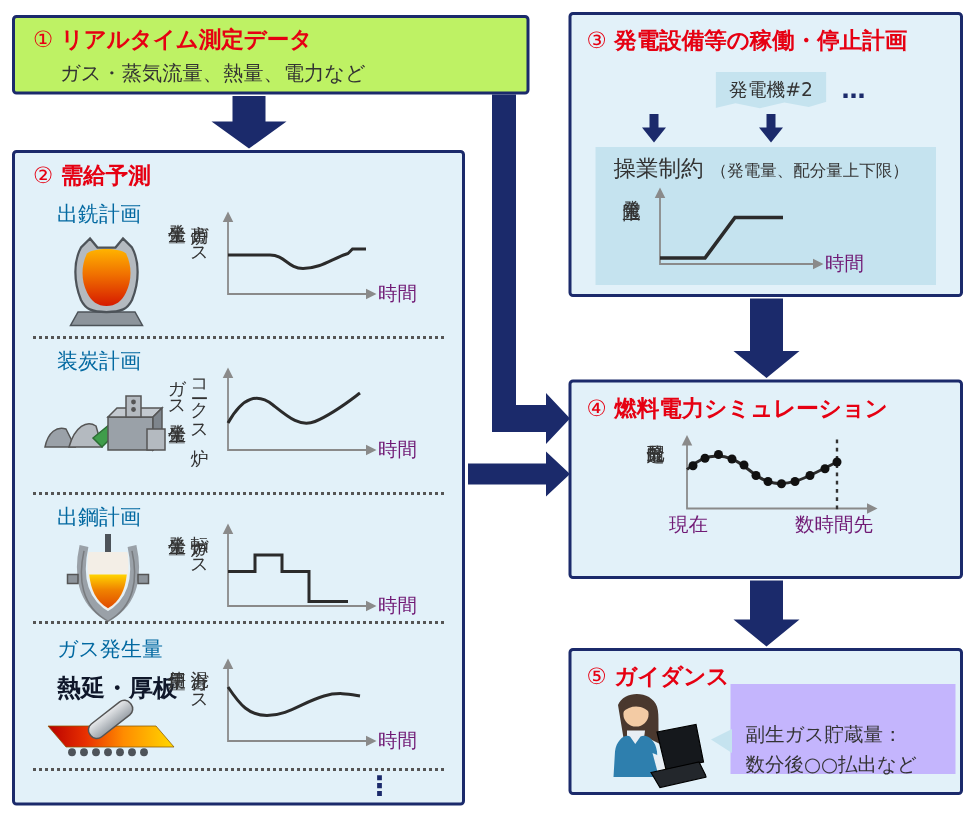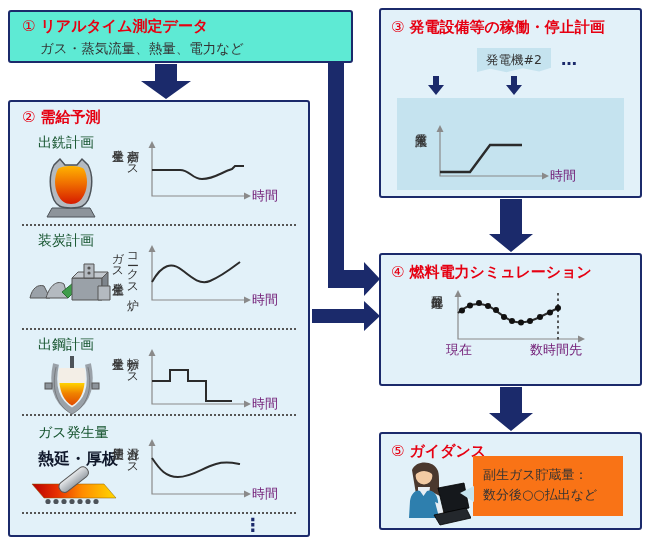--- a/index.html
+++ b/index.html
@@ -1,45 +1,45 @@
 <!DOCTYPE html>
 <html><head>
 <meta charset="utf-8">
 <style>
   html,body{margin:0;padding:0;background:#fff;}
   .stage{position:relative;width:650px;height:545px;background:#ffffff;
          font-family:"DejaVu Sans","Liberation Sans",sans-serif;color:#333;overflow:hidden;}
   .box{position:absolute;background:#e2f1f9;border:2px solid #1b2a6b;border-radius:3px;box-sizing:border-box;}
-  .box1{left:8px;top:10px;width:345px;height:53px;background:#5eead4;}
+  .box1{left:8px;top:10px;width:345px;height:53px;background:#bef264;}
   .box2{left:8px;top:100px;width:302px;height:437px;}
   .box3{left:379px;top:8px;width:263px;height:190px;padding-left:44px;}
   .box4{left:379px;top:253px;width:263px;height:133px;}
   .box5{left:379px;top:432px;width:263px;height:98px;}
   .btitle{position:absolute;font-size:15px;font-weight:bold;color:#e60012;white-space:nowrap;}
   .btitle .num{font-weight:normal;margin-right:5px;}
   .sub{position:absolute;font-size:13.5px;color:#333;white-space:nowrap;text-align:center;}
-  .seclabel{position:absolute;font-size:14px;color:#14532d;white-space:nowrap;}
+  .seclabel{position:absolute;font-size:14px;color:#0369a1;white-space:nowrap;}
   .smalllabel{position:absolute;font-size:16px;color:#0f172a;white-space:nowrap;font-weight:bold;}
   .sep{position:absolute;left:12px;right:12px;border-top:2px dotted #555;height:0;}
   .icon{position:absolute;}
   .graph{position:absolute;display:flex;align-items:flex-start;}
   .ylab{writing-mode:vertical-rl;white-space:pre;font-size:12px;line-height:1.25;letter-spacing:1px;
         color:#333;height:66px;margin-right:2px;}
   .plot{position:relative;}
   .xlab{position:absolute;font-size:13px;color:#701a75;white-space:nowrap;}
   .tag{position:absolute;width:74px;height:26px;background:#c5e3ef;text-align:center;
        font-size:12.5px;color:#333;padding-top:4px;box-sizing:border-box;
        clip-path:polygon(0 0,100% 0,100% 76%,84% 90%,62% 78%,40% 93%,18% 80%,0 92%);}
   .more{position:absolute;color:#1b2a6b;font-size:16px;font-weight:bold;letter-spacing:1px;}
   .panel{position:absolute;left:16px;top:88px;width:227px;height:92px;background:#c5e3ef;}
   .ptitle{position:absolute;left:12px;top:5px;font-size:15px;color:#333;white-space:nowrap;}
   .pnote{font-size:11px;color:#333;}
   .vdots{position:absolute;color:#1b2a6b;font-size:18px;font-weight:bold;line-height:1;}
-  .bubble{position:absolute;left:92px;top:22px;width:150px;height:60px;background:#f97316;
-          font-size:13px;line-height:1.55;color:#333;padding:9px 10px;box-sizing:border-box;white-space:pre-line;}
+  .bubble{position:absolute;left:106px;top:22px;width:150px;height:60px;background:#c4b5fd;
+          font-size:13px;line-height:1.55;color:#333;padding:25px 10px;box-sizing:border-box;white-space:pre-line;}
   .bubble:before{content:"";position:absolute;left:-13px;top:30px;width:0;height:0;
           border-right:14px solid #c5e3ef;border-top:7px solid transparent;border-bottom:9px solid transparent;}
   .overlay{position:absolute;left:0;top:0;pointer-events:none;}
 </style>
 </head>
 <body>
 
 <div class="stage">
 
   <div class="box box1">
@@ -186,20 +186,24 @@
     <div class="vdots" style="left:234px;top:414px">⋮</div>
   </div>
 
   <div class="box box3">
     <div class="btitle" style="left:10px;top:8px">
       <span class="num">③</span><span>発電設備等の稼働・停止計画</span>
     </div>
     <div class="tag" style="left:96px;top:38px">発電機#2</div>
     <div class="more" style="left:180px;top:40px">…</div>
     <div class="panel">
+      <div class="ptitle">
+        <span>操業制約</span>
+        <span class="pnote">（発電量、配分量上下限）</span>
+      </div>
       <div class="graph" style="left:16px;top:26px">
         <span class="ylab" style="height:56px">発電上限</span>
         <div class="plot">
           <svg width="130" height="62">
             <path d="M10,6 V52 H114" stroke="#8a8a8a" stroke-width="1.2" fill="none"></path>
             <polygon points="10,1 6.5,8 13.5,8" fill="#8a8a8a"></polygon>
               <polygon points="119,52 112,48.5 112,55.5" fill="#8a8a8a"></polygon>
             <path d="M10,48 H40 L60,21 H92" stroke="#2b2b2b" stroke-width="2.4" fill="none"></path>
           </svg>
           <span class="xlab" style="left:120px;top:43px">時間</span>

